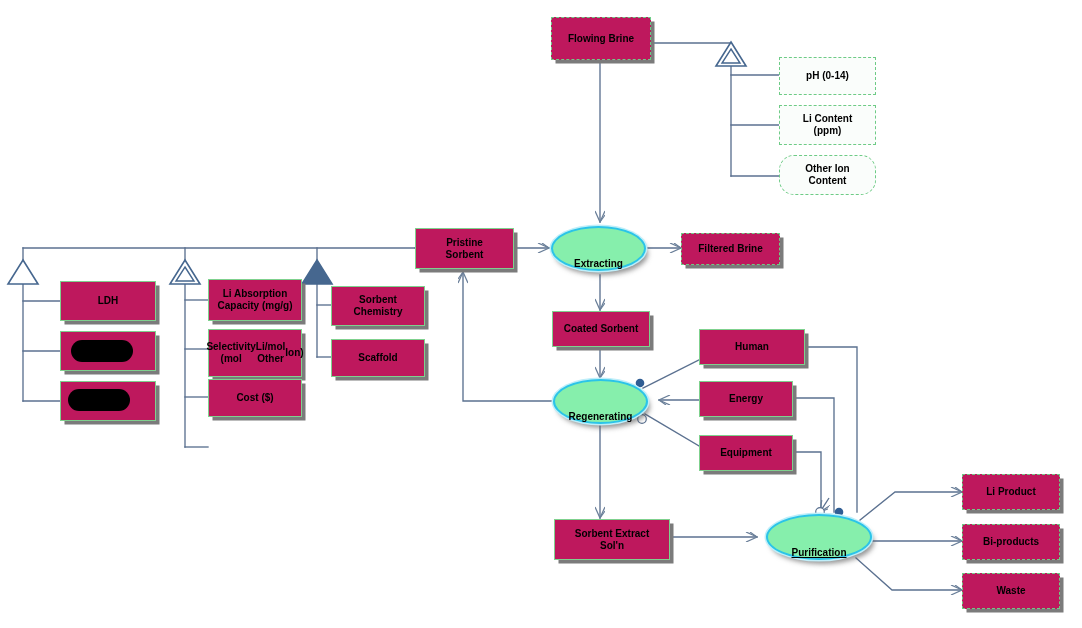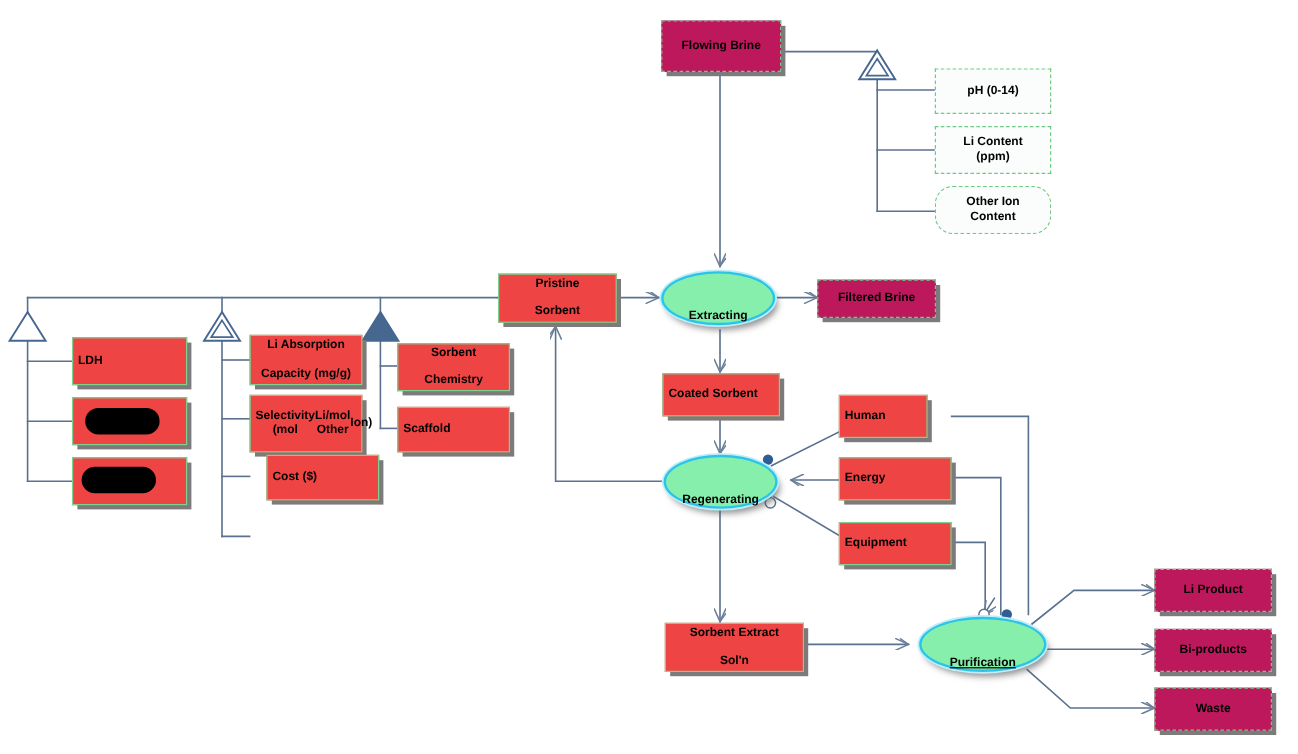--- a/index.html
+++ b/index.html
@@ -5,22 +5,22 @@
   html,body{margin:0;padding:0;background:#ffffff;}
   body{font-family:"Liberation Sans",sans-serif;}
   #canvas{position:relative;width:1082px;height:628px;background:#fff;overflow:hidden;}
   #wires{position:absolute;left:0;top:0;width:1082px;height:628px;pointer-events:none;}
 
   .node{position:absolute;box-sizing:border-box;display:flex;align-items:center;
         justify-content:center;text-align:center;font-weight:bold;font-size:10px;
         color:#000;line-height:1.18;padding:2px 4px;}
 
   
-  .obj{border:1.6px solid #7fd18e;background:#ef4444;
-       box-shadow:4px 4px 0 -0.5px #7b7b7b;justify-content:space-between;}
+  .obj{border:1.6px solid #7fd18e;background:#be185d;
+       box-shadow:4px 4px 0 -0.5px #7b7b7b;}
   
   .dash{border:1.8px dashed #6ecb86;background:#be185d;
         box-shadow:4px 4px 0 -0.5px #7b7b7b;}
   
   .dash-ns{border:1.8px dashed #6ecb86;background:#fafdfb;}
 
   
   .proc{position:absolute;box-sizing:border-box;border-radius:50%;
         border:2px solid #2bc4e8;background:#86efac;
         display:flex;align-items:flex-end;justify-content:center;
@@ -179,21 +179,21 @@
     <span>Li Absorption</span>
     <span>Capacity (mg/g)</span>
   </div>
 
   <div class="node obj" style="left:208px;top:329px;width:94px;height:48px;flex-direction:row;">
     <span>Selectivity (mol</span>
     <span>Li/mol Other</span>
     <span>Ion)</span>
   </div>
 
-  <div class="node obj" style="left:208px;top:379px;width:94px;height:38px;margin-left:14px;">
+  <div class="node obj" style="left:208px;top:379px;width:94px;height:38px;">
     <span>Cost ($)</span>
   </div>
 
 
   <div class="node obj" style="left:331px;top:286px;width:94px;height:40px;flex-direction:column;">
     <span>Sorbent</span>
     <span>Chemistry</span>
   </div>
 
   <div class="node obj" style="left:331px;top:339px;width:94px;height:38px;">
@@ -214,21 +214,21 @@
   </div>
 
   <div class="node obj" style="left:552px;top:311px;width:98px;height:36px;">
     <span>Coated Sorbent</span>
   </div>
 
   <div class="proc" style="left:553px;top:379px;width:95px;height:45px;">
     <span>Regenerating</span>
   </div>
 
-  <div class="node obj" style="left:699px;top:329px;width:74px;height:36px;">
+  <div class="node obj" style="left:699px;top:329px;width:106px;height:36px;">
     <span>Human</span>
   </div>
 
   <div class="node obj" style="left:699px;top:381px;width:94px;height:36px;">
     <span>Energy</span>
   </div>
 
   <div class="node obj" style="left:699px;top:435px;width:94px;height:36px;">
     <span>Equipment</span>
   </div>

